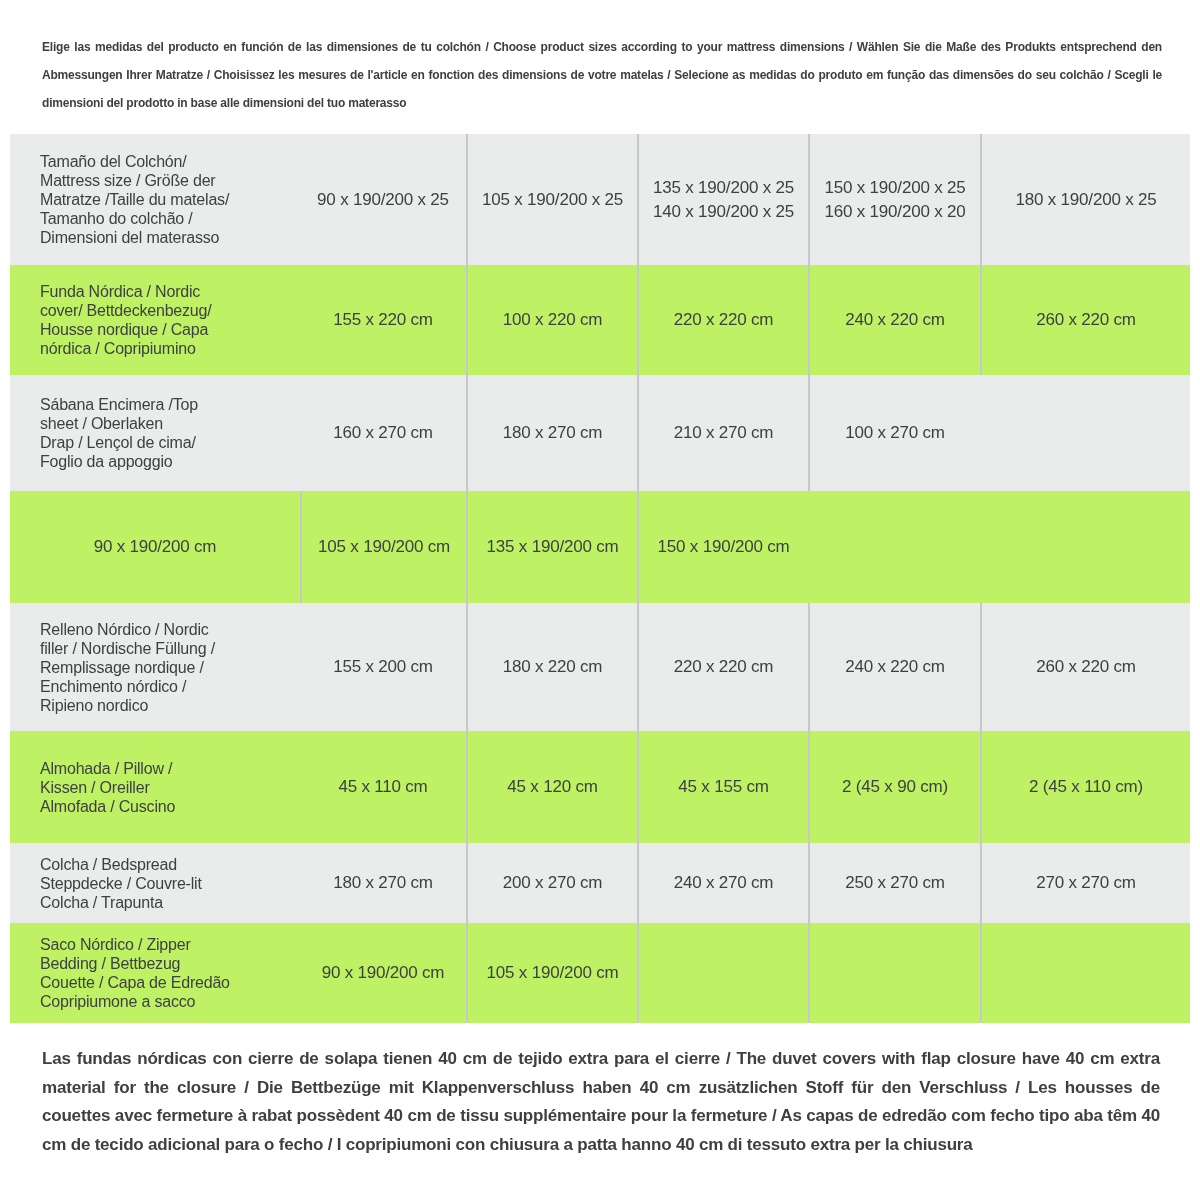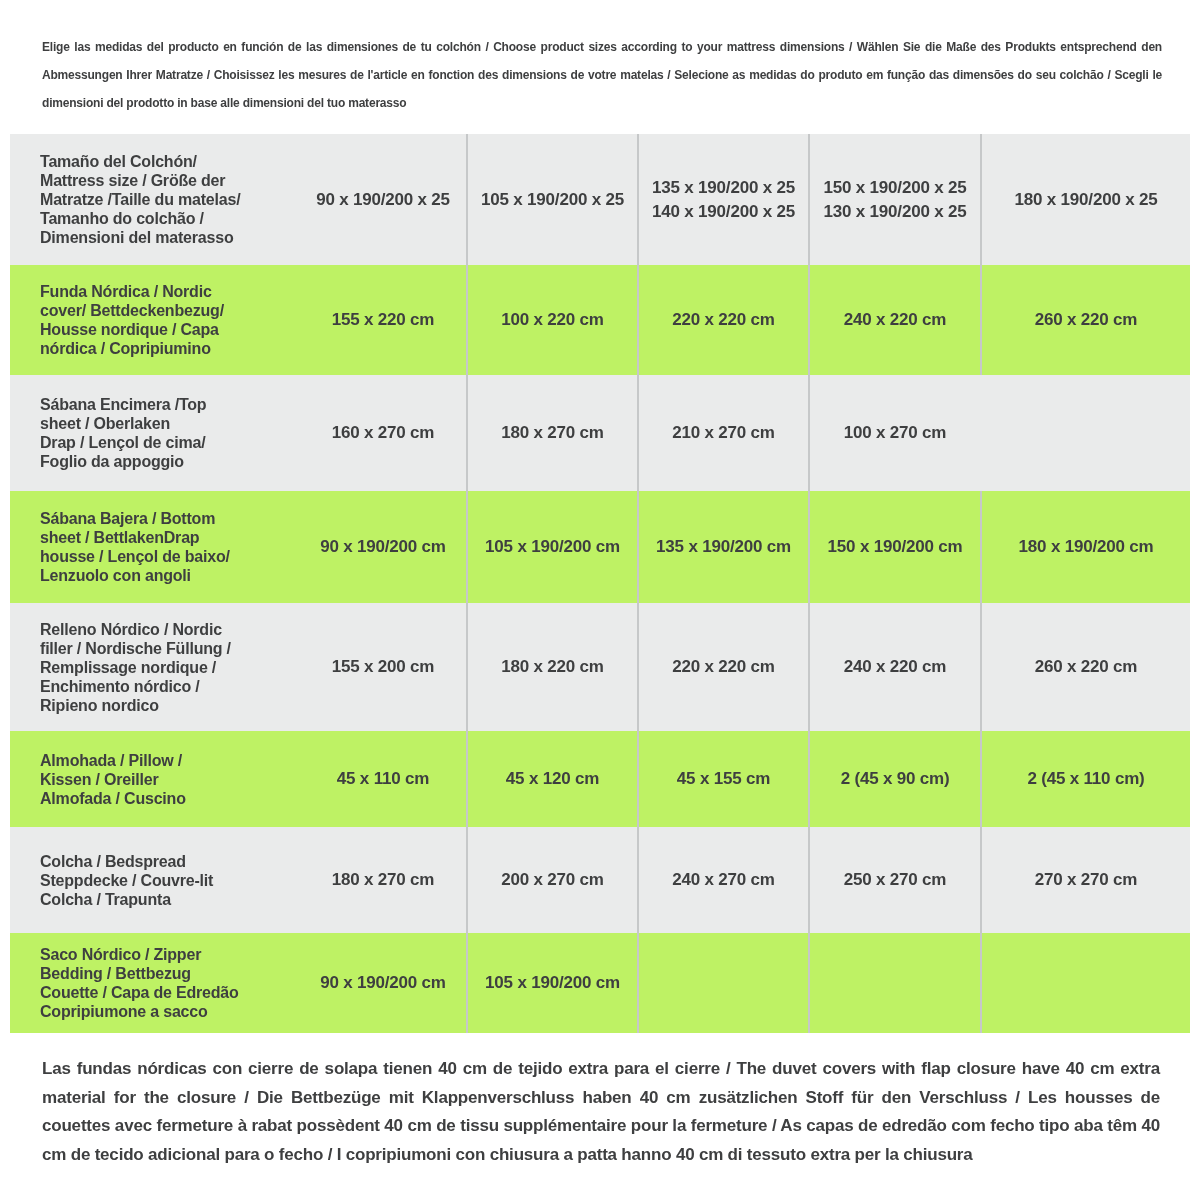--- a/index.html
+++ b/index.html
@@ -33,21 +33,21 @@
   .trow {
     display: grid;
     grid-template-columns: 290px 166px 171px 171px 172px 1fr;
   }
   .trow.gray { background: #eaebeb; }
   .trow.white { background: #bef264; }
   .cell {
     display: flex;
     align-items: center;
     white-space: pre-line;
-    font-weight: bold;
+    font-weight: normal;
     letter-spacing: -0.2px;
   }
   .cell.label {
     padding-left: 30px;
     padding-right: 8px;
     justify-content: flex-start;
     text-align: left;
     font-size: 16px;
     line-height: 19px;
   }
@@ -82,21 +82,21 @@
       <div class="cell label">Tamaño del Colchón/
 Mattress size / Größe der
 Matratze /Taille du matelas/
 Tamanho do colchão /
 Dimensioni del materasso</div>
       <div class="cell val">90 x 190/200 x 25</div>
       <div class="cell val sep">105 x 190/200 x 25</div>
       <div class="cell val sep">135 x 190/200 x 25
 140 x 190/200 x 25</div>
       <div class="cell val sep">150 x 190/200 x 25
-130 x 190/200 x 25</div>
+160 x 190/200 x 20</div>
       <div class="cell val sep">180 x 190/200 x 25</div>
     </div>
 
     <div class="trow white" style="height:110px">
       <div class="cell label">Funda Nórdica /  Nordic
 cover/ Bettdeckenbezug/
 Housse nordique  / Capa
 nórdica / Copripiumino</div>
       <div class="cell val">155 x 220 cm</div>
       <div class="cell val sep">100 x 220 cm</div>
@@ -110,56 +110,51 @@
 sheet / Oberlaken
 Drap / Lençol de cima/
 Foglio da appoggio</div>
       <div class="cell val">160 x 270 cm</div>
       <div class="cell val sep">180 x 270 cm</div>
       <div class="cell val sep">210 x 270 cm</div>
       <div class="cell val sep">100 x 270 cm</div>
     </div>
 
     <div class="trow white" style="height:112px">
-      <div class="cell label">Sábana Bajera / Bottom
-sheet / BettlakenDrap
-housse / Lençol de baixo/
-Lenzuolo con angoli</div>
       <div class="cell val">90 x 190/200 cm</div>
       <div class="cell val sep">105 x 190/200 cm</div>
       <div class="cell val sep">135 x 190/200 cm</div>
       <div class="cell val sep">150 x 190/200 cm</div>
-      <div class="cell val sep">180 x 190/200 cm</div>
     </div>
 
     <div class="trow gray" style="height:128px">
       <div class="cell label">Relleno Nórdico / Nordic
 filler / Nordische Füllung /
 Remplissage nordique /
 Enchimento nórdico /
 Ripieno nordico</div>
       <div class="cell val">155 x 200 cm</div>
       <div class="cell val sep">180 x 220 cm</div>
       <div class="cell val sep">220 x 220 cm</div>
       <div class="cell val sep">240 x 220 cm</div>
       <div class="cell val sep">260 x 220 cm</div>
     </div>
 
-    <div class="trow white" style="height:96px">
+    <div class="trow white" style="height:112px">
       <div class="cell label">Almohada  / Pillow /
 Kissen / Oreiller
 Almofada / Cuscino</div>
       <div class="cell val">45 x 110 cm</div>
       <div class="cell val sep">45 x 120 cm</div>
       <div class="cell val sep">45 x 155 cm</div>
       <div class="cell val sep">2 (45 x 90 cm)</div>
       <div class="cell val sep">2 (45 x 110 cm)</div>
     </div>
 
-    <div class="trow gray" style="height:106px">
+    <div class="trow gray" style="height:80px">
       <div class="cell label">Colcha / Bedspread
 Steppdecke / Couvre-lit
 Colcha / Trapunta</div>
       <div class="cell val">180 x 270 cm</div>
       <div class="cell val sep">200 x 270 cm</div>
       <div class="cell val sep">240 x 270 cm</div>
       <div class="cell val sep">250 x 270 cm</div>
       <div class="cell val sep">270 x 270 cm</div>
     </div>
 

